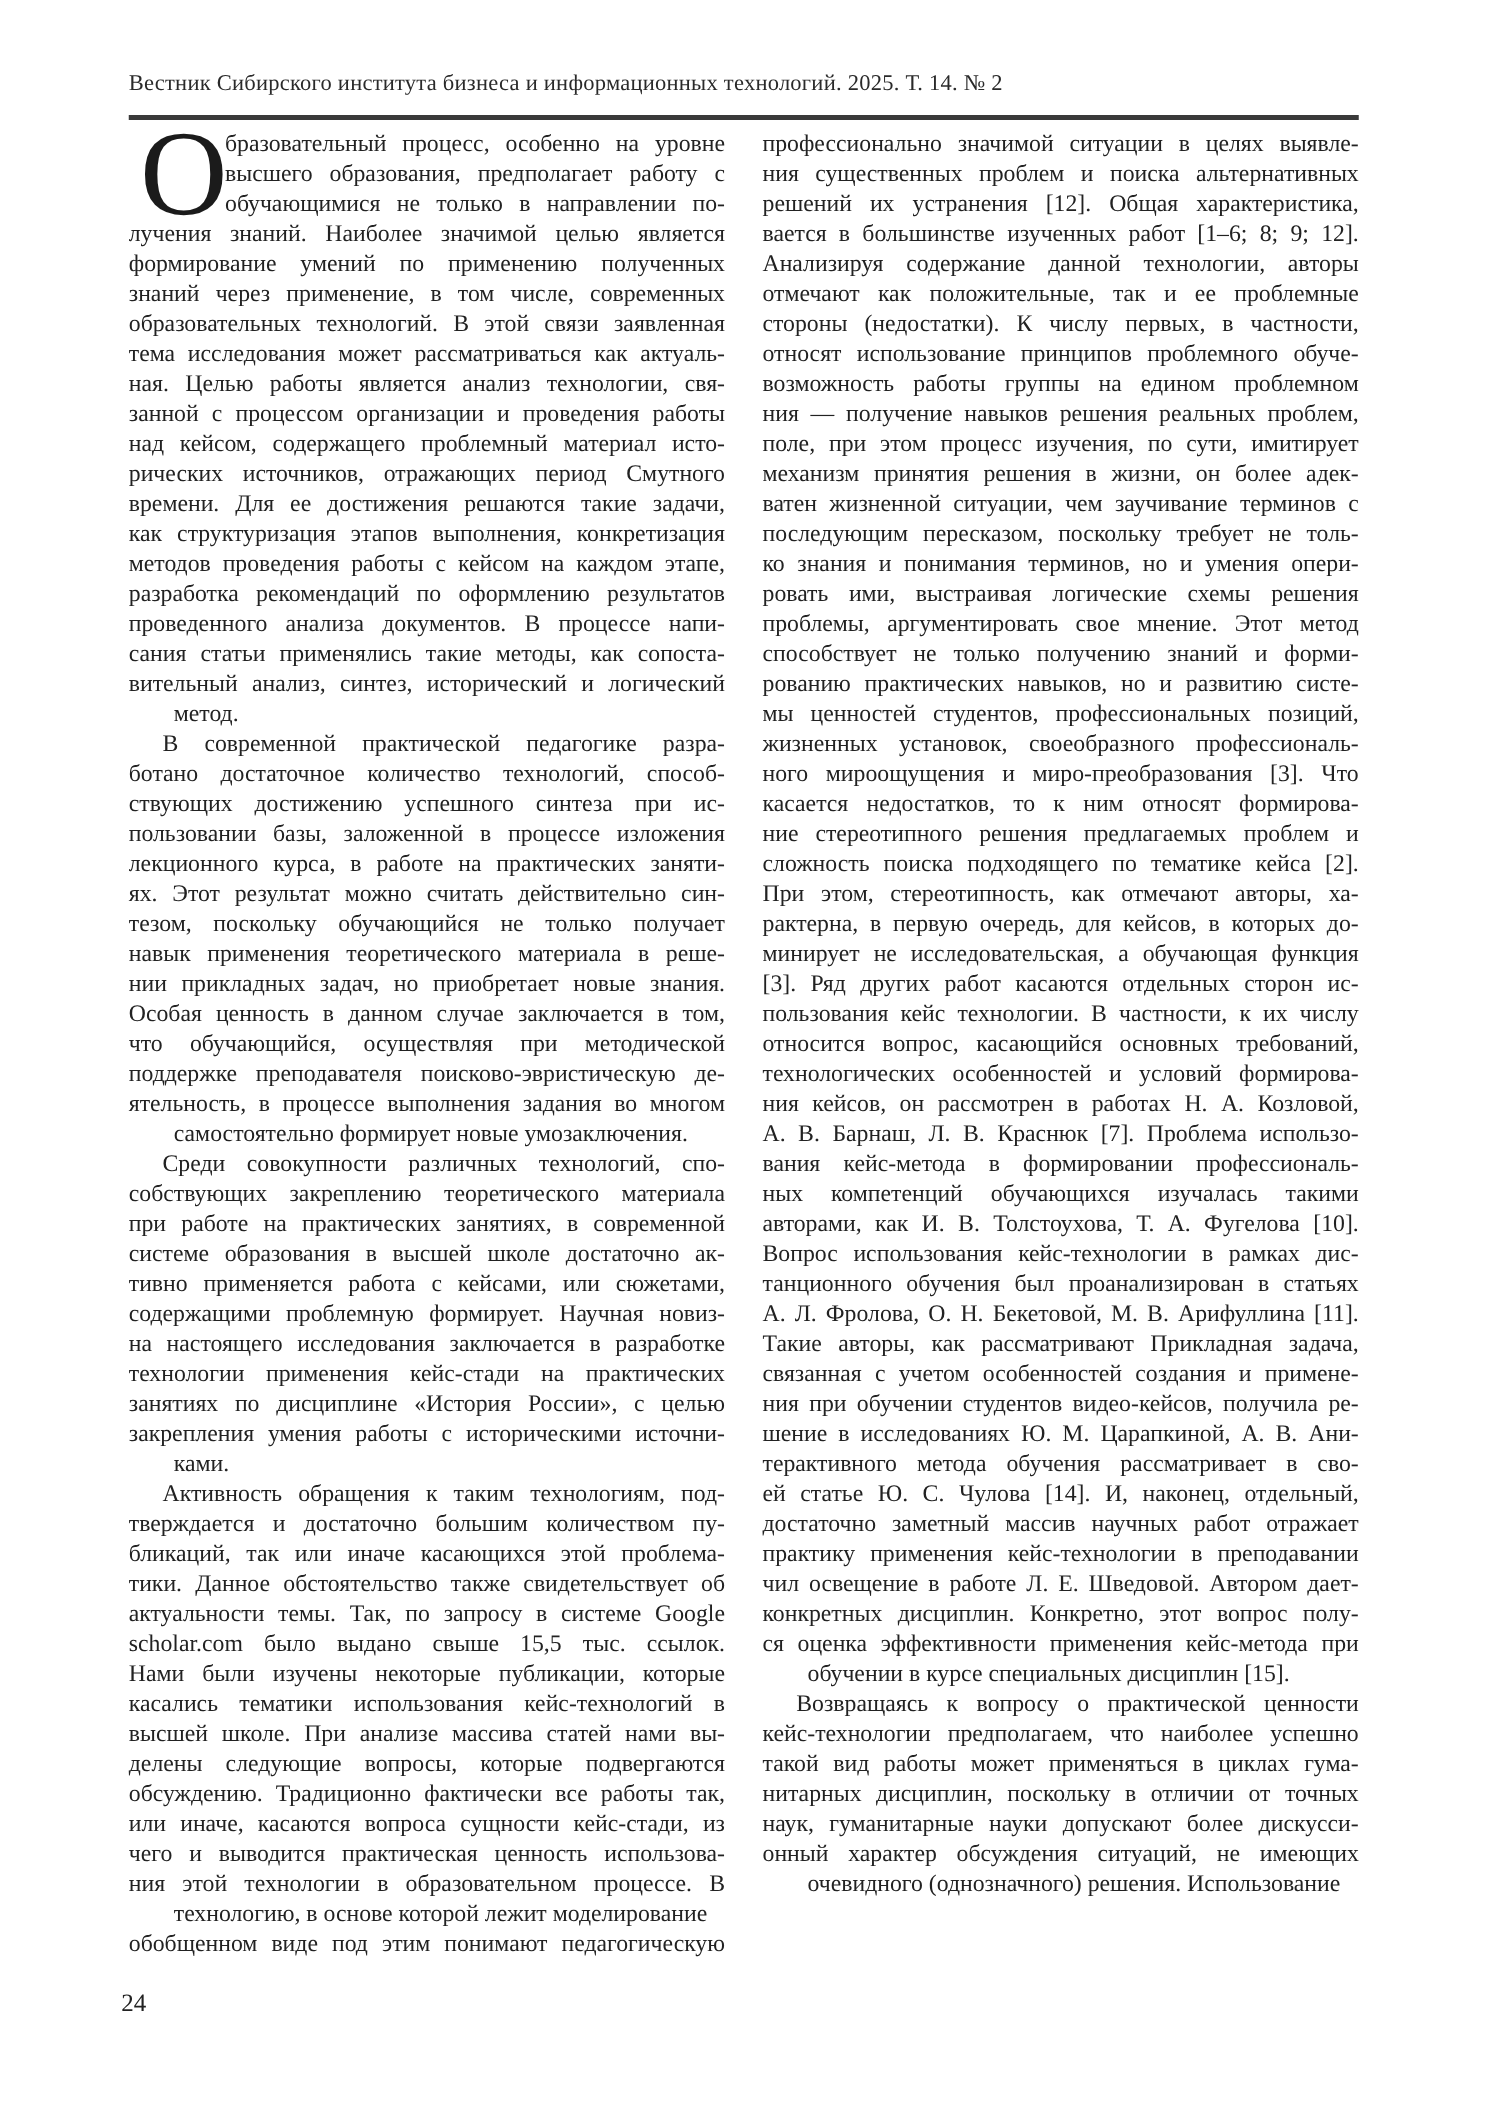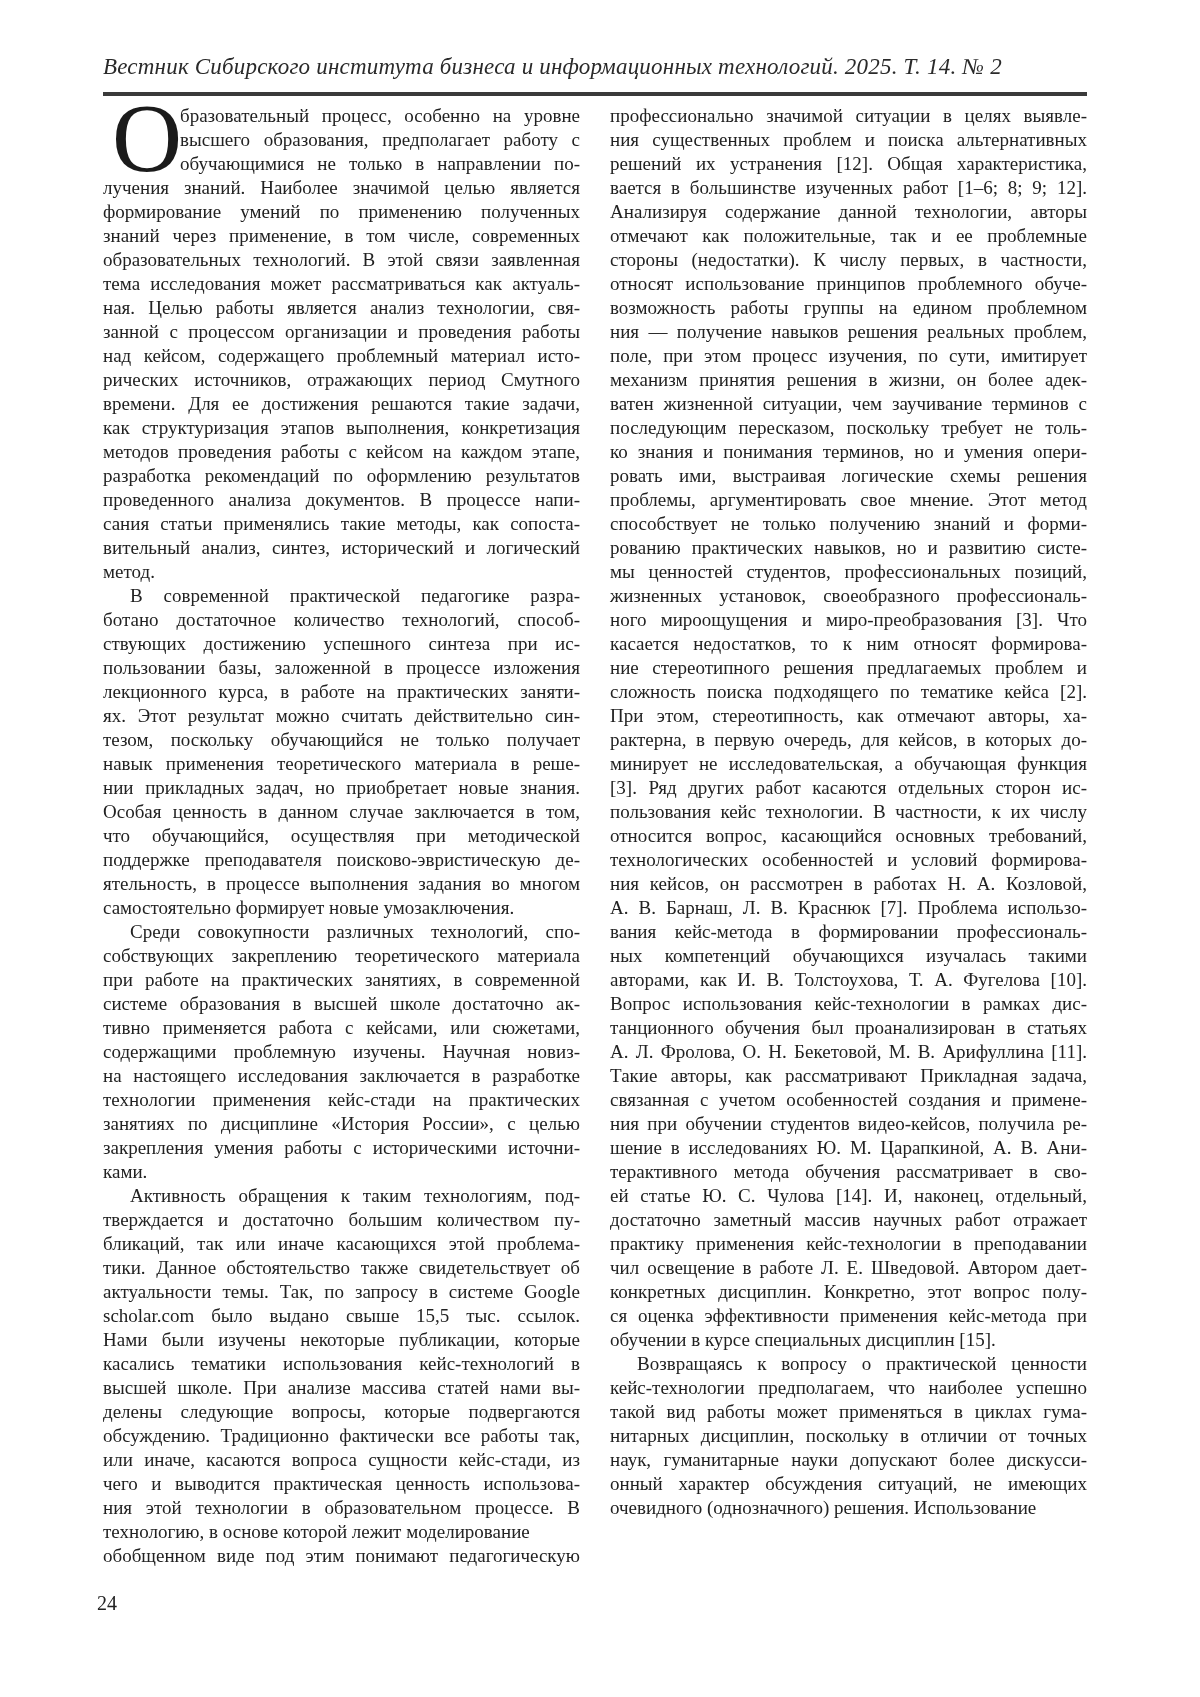--- a/index.html
+++ b/index.html
@@ -9,22 +9,21 @@
     height: 1697px;
     background: #ffffff;
     font-family: "Liberation Serif", serif;
     color: #222222;
     overflow: hidden;
   }
   .running-head {
     position: absolute;
     left: 103px;
     top: 55px;
-    font-style: italic;
-    font-size: 23px;
+    font-size: 18px;
     line-height: 23px;
     color: #2a2a2a;
     letter-spacing: 0.2px;
     white-space: nowrap;
   }
   .rule {
     position: absolute;
     left: 103px;
     top: 92px;
     width: 984px;
@@ -44,21 +43,21 @@
     width: 477px;
     font-size: 19px;
     line-height: 24px;
     color: #222222;
   }
   .para { margin: 0; }
   .line {
     text-align: justify;
     text-align-last: justify;
   }
-  .line.last { text-align-last: auto; }
+  .line.last { text-align-last: auto; margin-left: 36px; }
   .para.indent .line:first-child { text-indent: 27px; }
   .dropcap {
     float: left;
     width: 77px;
     height: 70px;
     box-sizing: border-box;
     padding-left: 9px;
     font-size: 97px;
     line-height: 70px;
     color: #1b1b1b;
@@ -117,21 +116,21 @@
           <div class="line">поддержке преподавателя поисково-эвристическую де-</div>
           <div class="line">ятельность, в процессе выполнения задания во многом</div>
           <div class="line last">самостоятельно формирует новые умозаключения.</div>
         </div>
         <div class="para indent">
           <div class="line">Среди совокупности различных технологий, спо-</div>
           <div class="line">собствующих закреплению теоретического материала</div>
           <div class="line">при работе на практических занятиях, в современной</div>
           <div class="line">системе образования в высшей школе достаточно ак-</div>
           <div class="line">тивно применяется работа с кейсами, или сюжетами,</div>
-          <div class="line">содержащими проблемную изучены. Научная новиз-</div>
+          <div class="line">содержащими проблемную формирует. Научная новиз-</div>
           <div class="line">на настоящего исследования заключается в разработке</div>
           <div class="line">технологии применения кейс-стади на практических</div>
           <div class="line">занятиях по дисциплине «История России», с целью</div>
           <div class="line">закрепления умения работы с историческими источни-</div>
           <div class="line last">ками.</div>
         </div>
         <div class="para indent">
           <div class="line">Активность обращения к таким технологиям, под-</div>
           <div class="line">тверждается и достаточно большим количеством пу-</div>
           <div class="line">бликаций, так или иначе касающихся этой проблема-</div>

